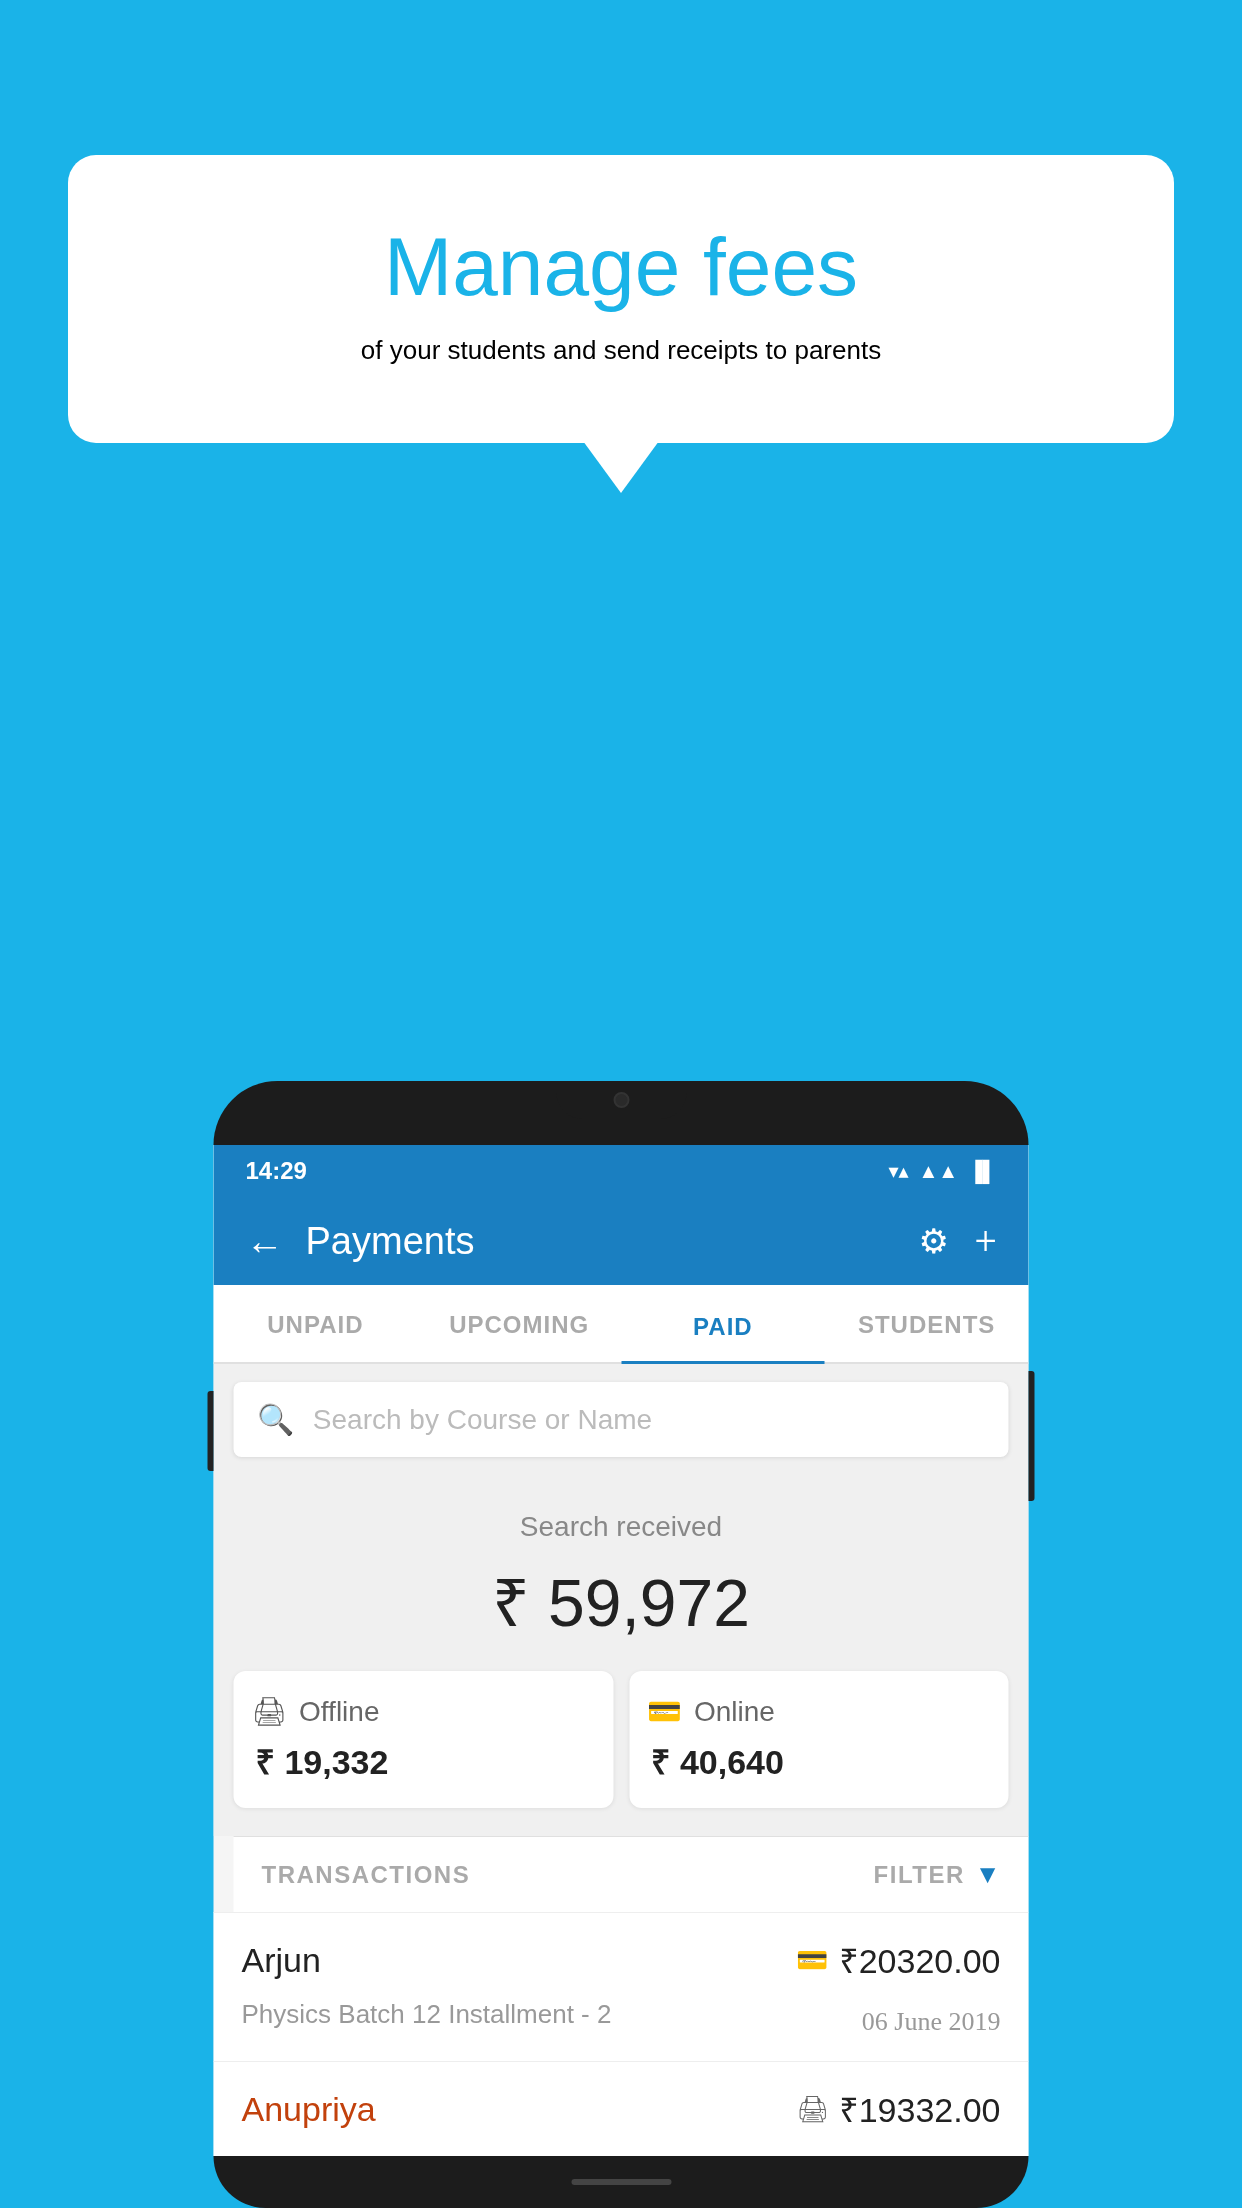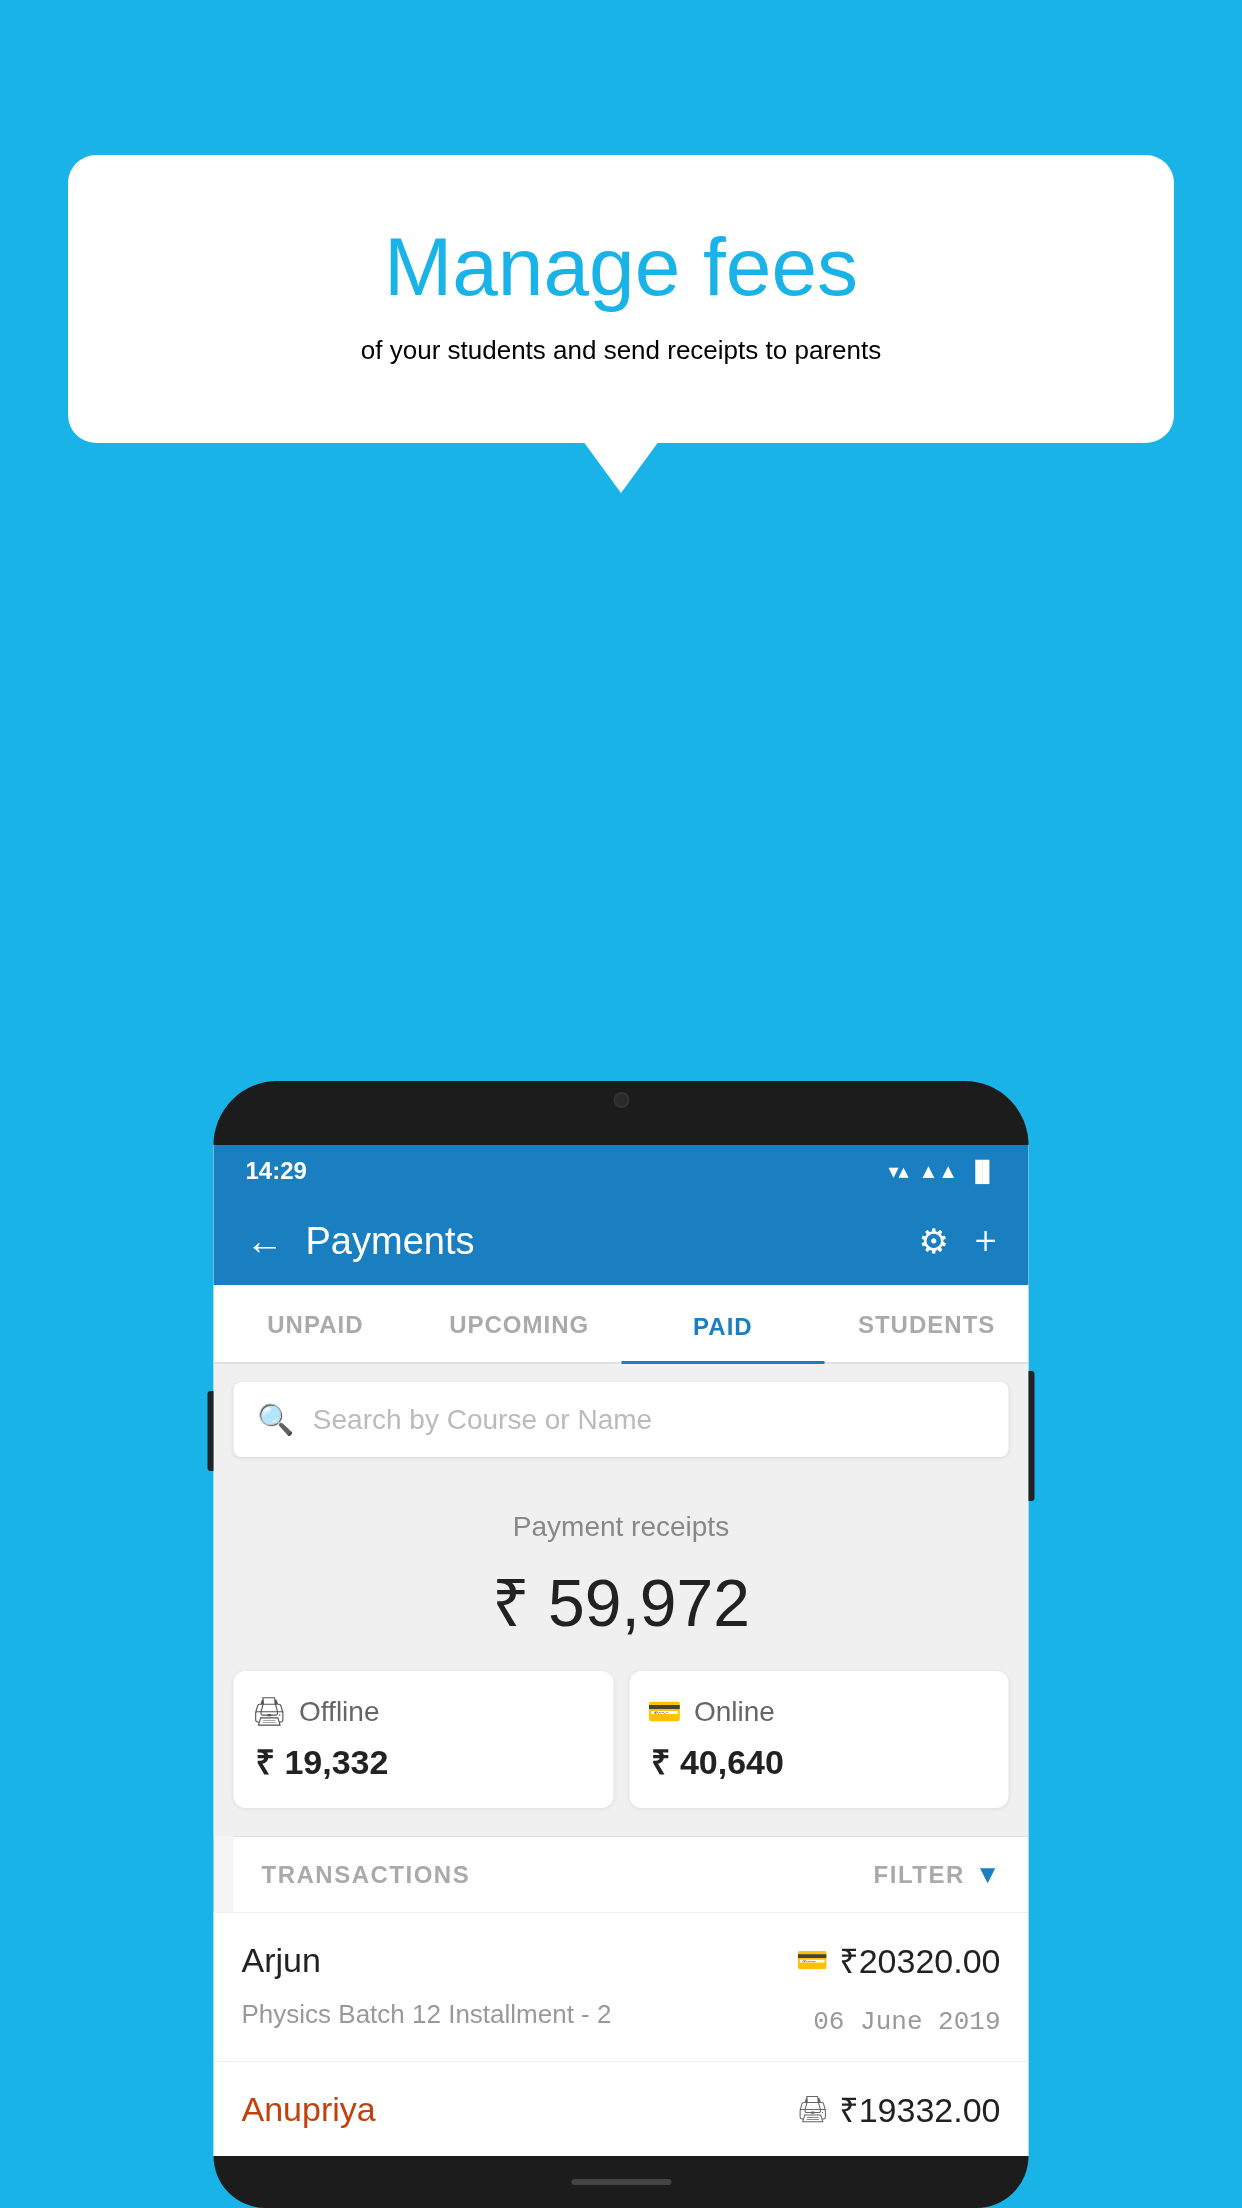--- a/index.html
+++ b/index.html
@@ -69,21 +69,21 @@
       </div>
 
       <div style="background:#f0f0f0;padding:18px 20px;">
         <div style="background:white;border-radius:8px;padding:20px 24px;display:flex;align-items:center;gap:18px;box-shadow:0 1px 4px rgba(0,0,0,0.1);cursor:text;">
           <span style="color:#aaa;font-size:30px;">🔍</span>
           <span style="font-size:28px;color:#bbb;font-family:Arial,sans-serif;">Search by Course or Name</span>
         </div>
       </div>
 
       <div style="background:#f0f0f0;padding:36px 20px 28px;text-align:center;">
-        <div style="font-size:28px;color:#888;margin-bottom:12px;font-family:Arial,sans-serif;">Payment receipts</div>
+        <div style="font-size:28px;color:#888;margin-bottom:12px;font-family:Arial,sans-serif;">Search received</div>
         <div style="font-size:66px;font-weight:400;color:#222;margin-bottom:26px;font-family:Arial,sans-serif;">₹ 59,972</div>
 
         <div style="display:flex;gap:16px;">
 
           <div style="flex:1;background:white;border-radius:12px;padding:24px 18px;display:flex;flex-direction:column;gap:10px;box-shadow:0 1px 4px rgba(0,0,0,0.08);">
             <div style="display:flex;align-items:center;gap:12px;">
               <span style="font-size:28px;color:#555;">🖨</span>
               <span style="font-size:28px;color:#666;font-family:Arial,sans-serif;">Offline</span>
             </div>
             <div style="font-size:34px;font-weight:600;color:#222;font-family:Arial,sans-serif;text-align:left;padding-left:4px;">₹ 19,332</div>
@@ -110,21 +110,21 @@
       <div style="background:white;padding:24px 28px;border-top:1px solid #eeeeee;cursor:pointer;">
         <div style="display:flex;justify-content:space-between;align-items:center;margin-bottom:8px;">
           <span style="font-size:34px;font-weight:500;color:#222;font-family:Arial,sans-serif;">Arjun</span>
           <div style="display:flex;align-items:center;gap:10px;">
             <span style="font-size:26px;color:#666;">💳</span>
             <span style="font-size:34px;color:#222;font-weight:500;font-family:Arial,sans-serif;">₹20320.00</span>
           </div>
         </div>
         <div style="display:flex;justify-content:space-between;align-items:center;">
           <span style="font-size:26px;color:#999;font-family:Arial,sans-serif;">Physics Batch 12 Installment - 2</span>
-          <span style="font-size:26px;color:#999;font-family:Liberation Mono, monospace;margin-top:16px;">06 June 2019</span>
+          <span style="font-size:26px;color:#999;font-family:Liberation Serif, serif;margin-top:16px;">06 June 2019</span>
         </div>
       </div>
 
       <div style="background:white;padding:24px 28px;border-top:1px solid #eeeeee;cursor:pointer;">
         <div style="display:flex;justify-content:space-between;align-items:center;">
           <span style="font-size:34px;font-weight:500;color:#c2410c;font-family:Arial,sans-serif;">Anupriya</span>
           <div style="display:flex;align-items:center;gap:10px;">
             <span style="font-size:26px;color:#666;">🖨</span>
             <span style="font-size:34px;color:#222;font-weight:500;font-family:Arial,sans-serif;">₹19332.00</span>
           </div>

